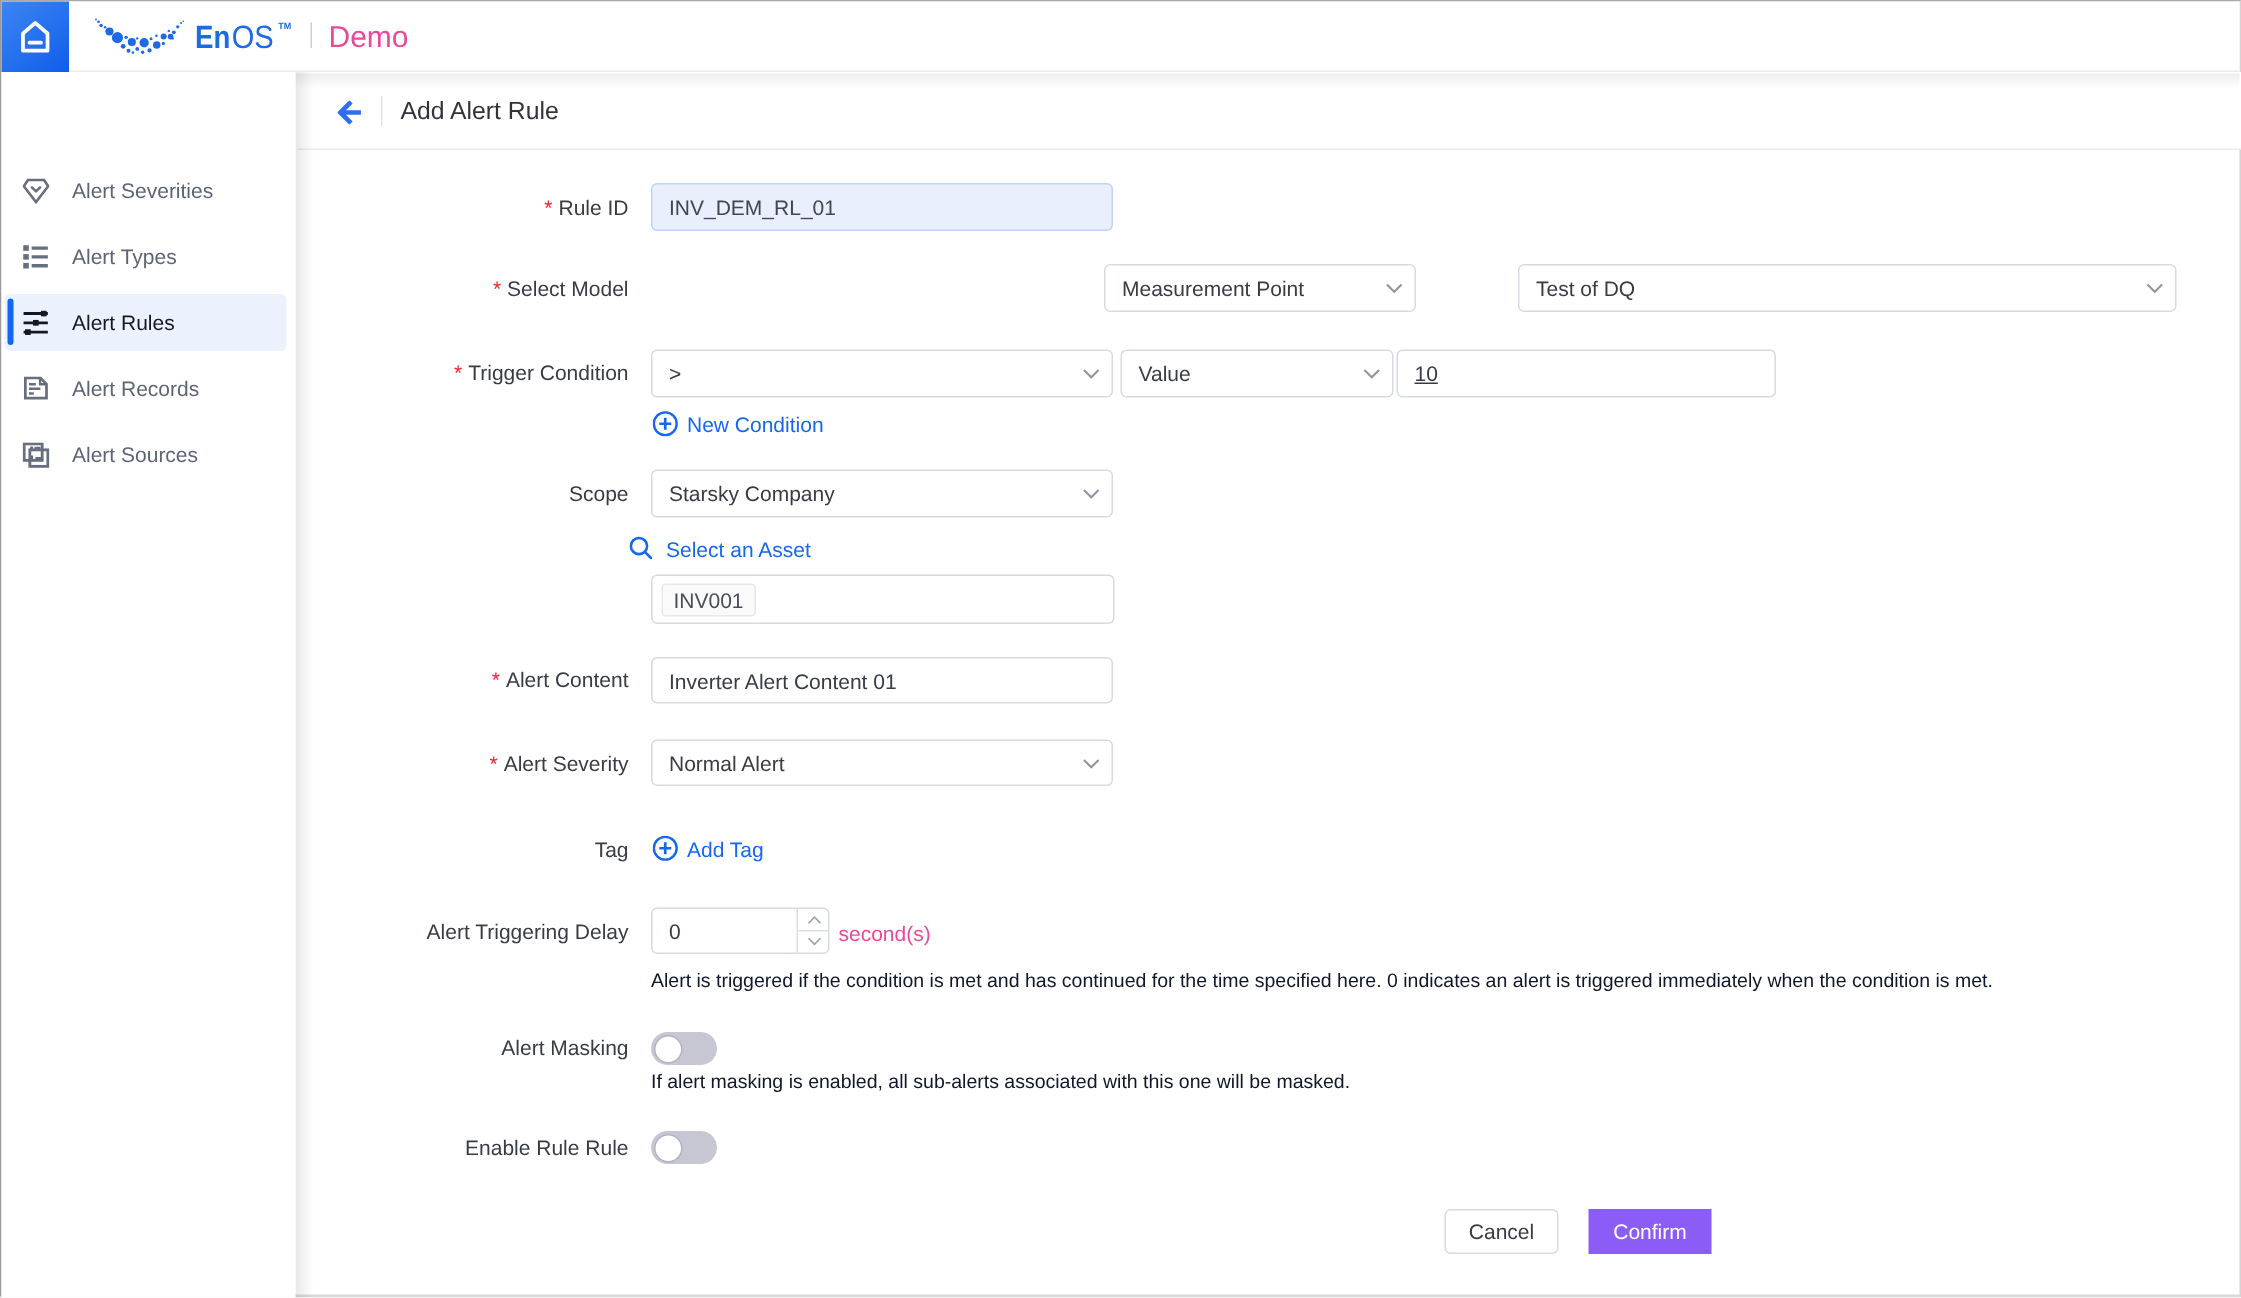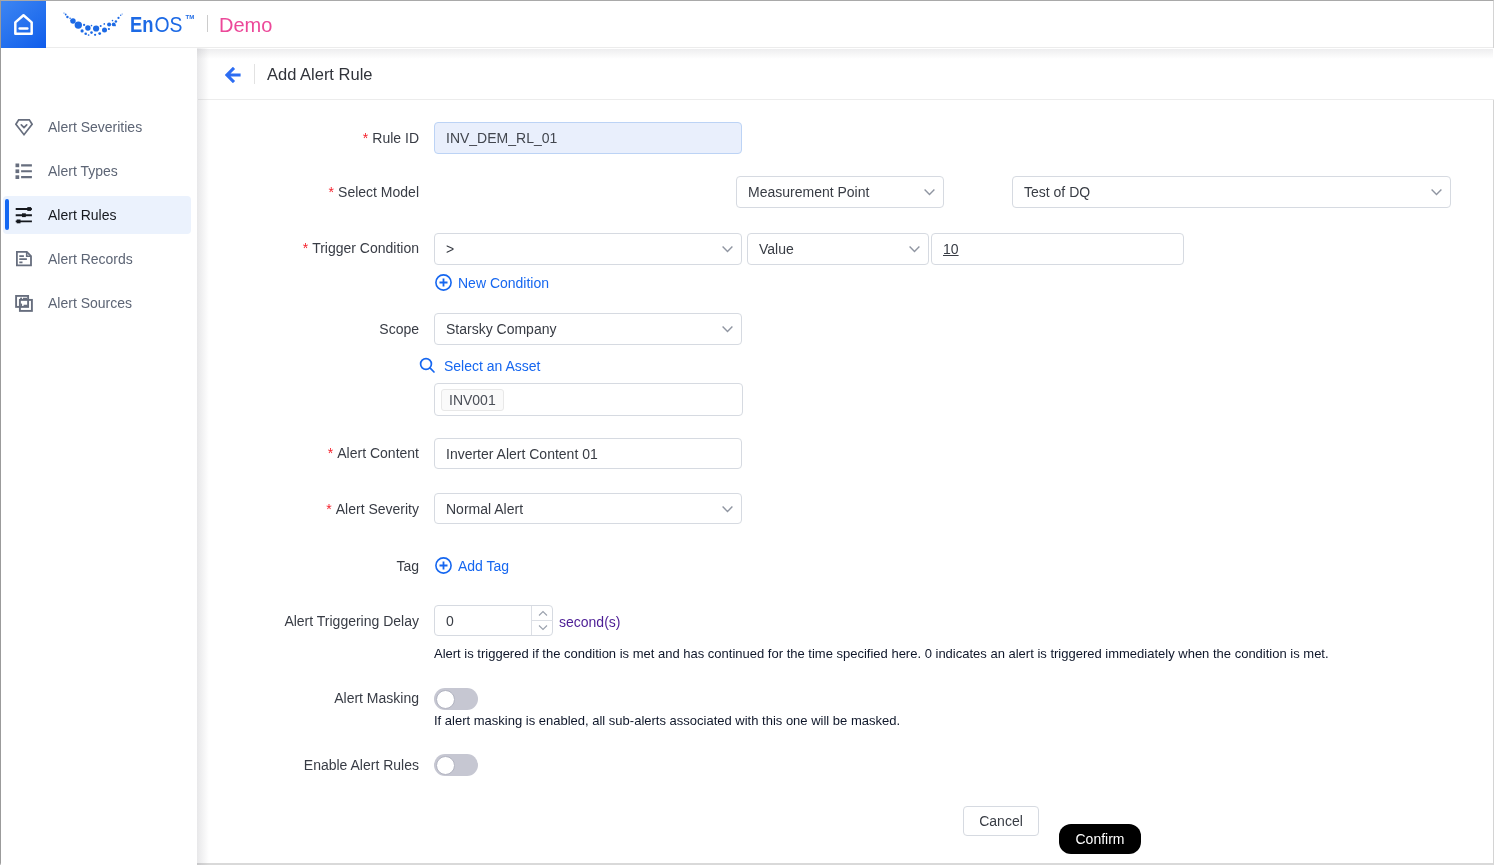--- a/index.html
+++ b/index.html
@@ -54,22 +54,22 @@
 .link { position:absolute; font-size:14px; color:#1667f0; }
 .hint { position:absolute; font-size:13px; color:#0f172a; }
 .toggle { position:absolute; width:44px; height:22px; background:#c6c7d2; border-radius:11px; }
 .toggle:after { content:""; position:absolute; left:1.5px; top:1.5px; width:17px; height:17px;
   border-radius:10px; background:#fff; border:1px solid #b1b3c0; }
 
 
 #btn-cancel { position:absolute; left:962px; top:805px; width:76px; height:30px; background:#fff;
   border:1px solid #d6dae1; border-radius:4px; font-size:14px; color:#383c44;
   display:flex; align-items:center; justify-content:center; }
-#btn-confirm { position:absolute; left:1058px; top:805px; width:82px; height:30px; background:#000000;
-  border-radius:12px; font-size:14px; color:#fff; display:flex; align-items:center; justify-content:center;margin-top:18px; }
+#btn-confirm { position:absolute; left:1058px; top:805px; width:82px; height:30px; background:#8b5cf6;
+  border-radius:0; font-size:14px; color:#fff; display:flex; align-items:center; justify-content:center; }
 </style>
 </head>
 <body>
 <div id="page">
 
   <div id="topbar"></div>
   <div id="topshadow"></div>
   <div id="homebtn">
     <svg width="25" height="25" viewBox="0 0 22 22" fill="none">
       <path d="M3.8 9.1 L11 2.9 L18.2 9.1 V19.2 H3.8 Z" stroke="#fff" stroke-width="2.2" stroke-linejoin="round" fill="none"></path>
@@ -245,26 +245,26 @@
   <div class="ctl" style="left:433px; top:604px; width:119px; height:31px;">0</div>
   <div class="abs" style="left:530px; top:605px; width:21px; height:29px; border-left:1px solid #dcdfe5;">
     <svg class="abs" style="left:6px; top:4px;" width="10" height="7" viewBox="0 0 10 7">
         <path d="M1 5.5 L5 1.5 L9 5.5" stroke="#9aa1ad" stroke-width="1.1" fill="none"></path>
       </svg>
     <div class="abs" style="left:0; top:14px; width:21px; height:1px; background:#dcdfe5;"></div>
     <svg class="abs" style="left:6px; top:18px;" width="10" height="7" viewBox="0 0 10 7">
         <path d="M1 1.5 L5 5.5 L9 1.5" stroke="#9aa1ad" stroke-width="1.1" fill="none"></path>
       </svg>
   </div>
-  <div class="abs" style="left:558px; top:613px; font-size:14px; color:#4c1d95;">second(s)</div>
+  <div class="abs" style="left:558px; top:613px; font-size:14px; color:#ec4899;">second(s)</div>
   <div class="hint" style="left:433px; top:645px;">Alert is triggered if the condition is met and has continued for the time specified here. 0 indicates an alert is triggered immediately when the condition is met.</div>
 
   <div class="lab" style="top:689px;">Alert Masking</div>
   <div class="toggle" style="left:433px; top:687px;"></div>
   <div class="hint" style="left:433px; top:712px;">If alert masking is enabled, all sub-alerts associated with this one will be masked.</div>
 
-  <div class="lab" style="top:756px;">Enable Alert Rules</div>
+  <div class="lab" style="top:756px;">Enable Rule Rule</div>
   <div class="toggle" style="left:433px; top:753px;"></div>
 
   <div id="btn-cancel">Cancel</div>
   <div id="btn-confirm">Confirm</div>
 
 </div>
 
 </body></html>

